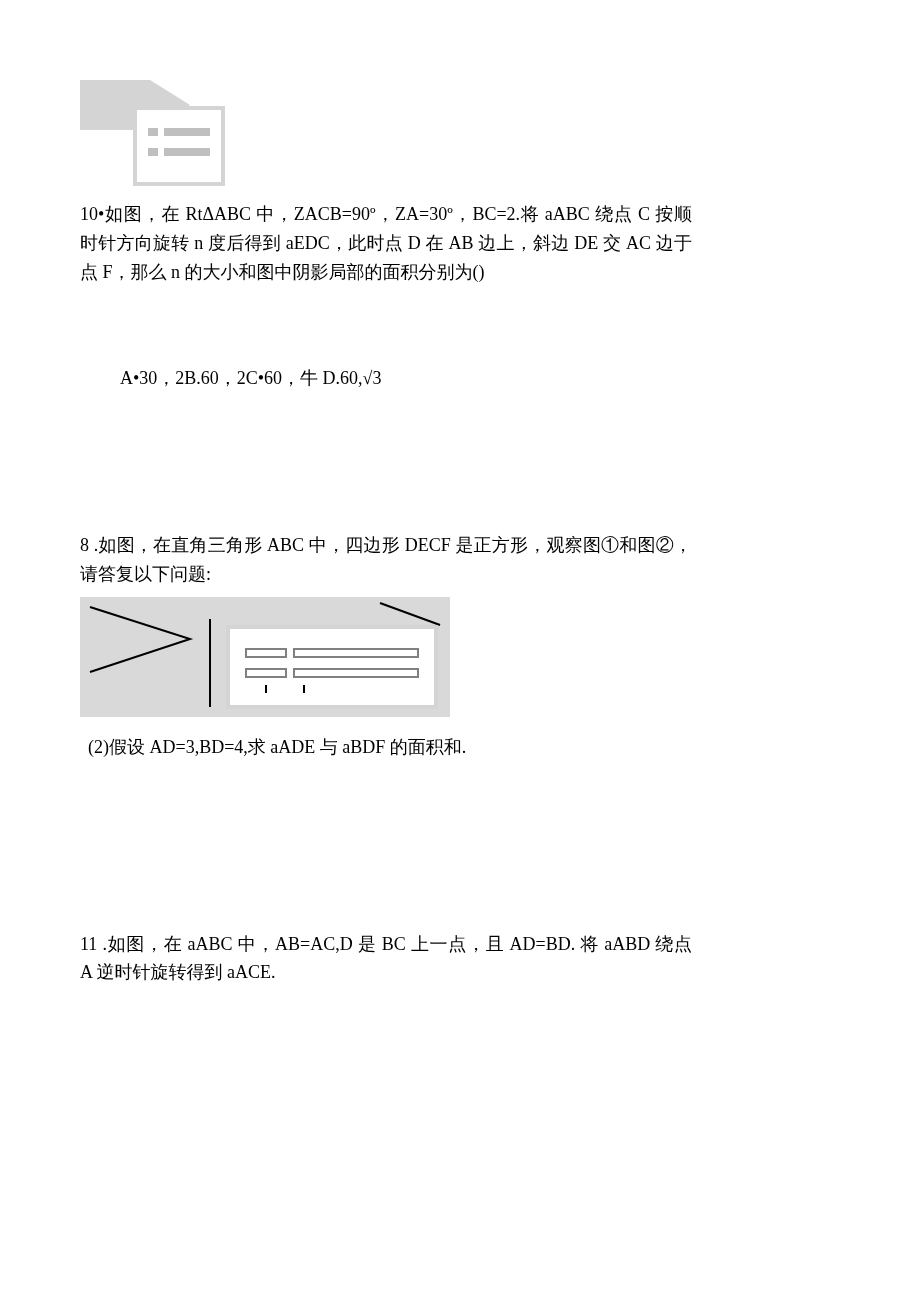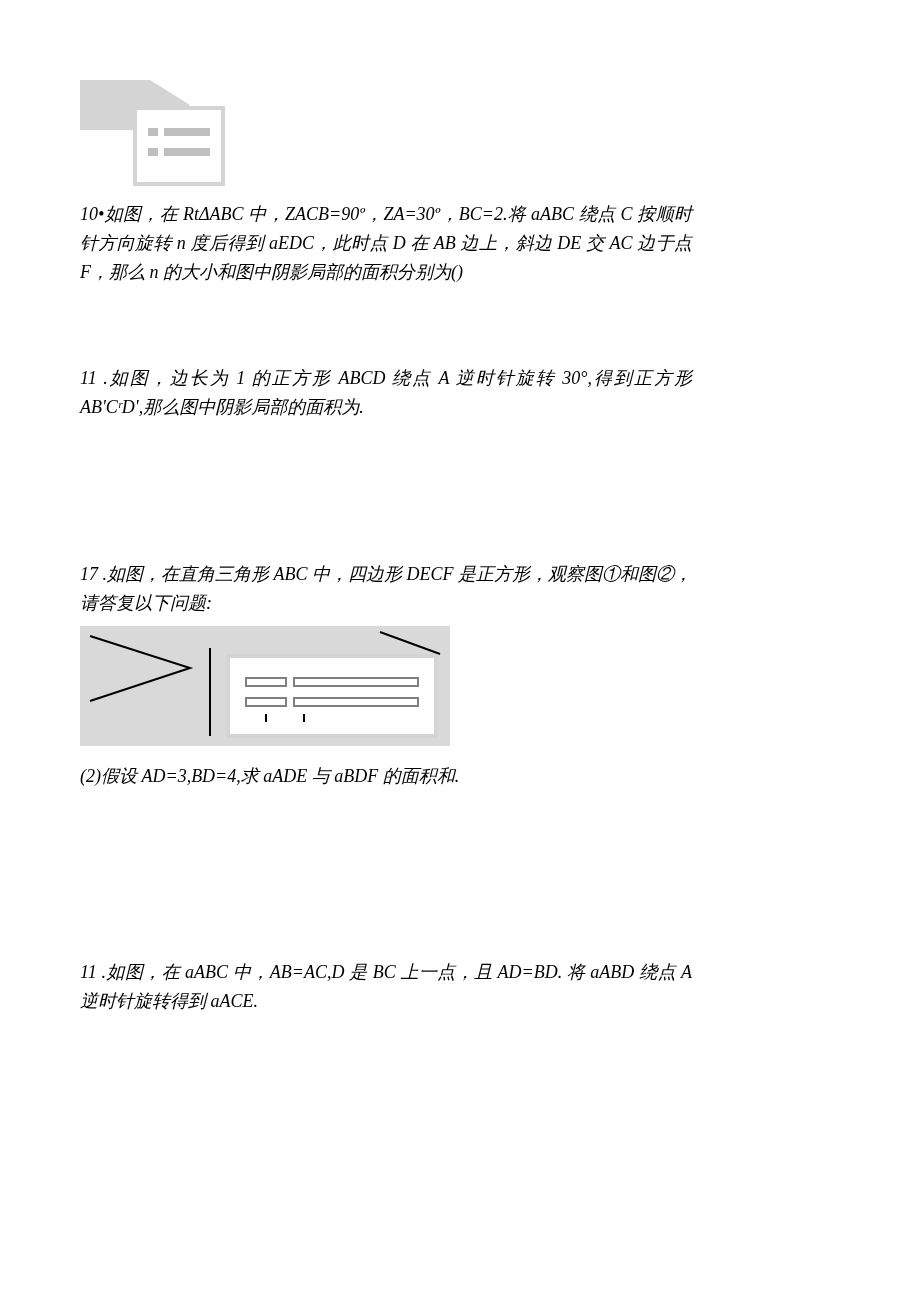--- a/index.html
+++ b/index.html
@@ -9,21 +9,20 @@
     background: #ffffff;
     font-family: "SimSun", "Songti SC", serif;
     font-size: 18px;
     color: #000000;
     line-height: 1.6;
   }
   .page {
     padding: 80px 80px 40px 80px;
     box-sizing: border-box;
     width: 772px;
-    font-style: italic;
   }
   .figure-small {
     width: 150px;
     height: 110px;
     position: relative;
     margin-bottom: 10px;
   }
   .figure-small svg {
     display: block;
   }
@@ -60,26 +59,26 @@
       <rect x="84" y="48" width="46" height="8" fill="#bfbfbf"></rect>
       <rect x="68" y="68" width="10" height="8" fill="#bfbfbf"></rect>
       <rect x="84" y="68" width="46" height="8" fill="#bfbfbf"></rect>
     </svg>
   </div>
 
   <div class="p">10•如图，在 RtΔABC 中，ZACB=90º，ZA=30º，BC=2.将 aABC 绕点 C 按顺时针方向旋转 n 度后得到 aEDC，此时点 D 在 AB 边上，斜边 DE 交 AC 边于点 F，那么 n 的大小和图中阴影局部的面积分别为()</div>
 
   <div class="gap-small"></div>
 
+  <div class="p indent">A•30，2B.60，2C•60，牛 D.60,√3</div>
 
-  <div class="p">11 .如图，边长为 1 的正方形 ABCD 绕点 A 逆时针旋转 30°,得到正方形 AB'CʳD',那么图中阴影局部的面积为.</div>
 
   <div class="gap-med"></div>
 
-  <div class="p">17 .如图，在直角三角形 ABC 中，四边形 DECF 是正方形，观察图①和图②，请答复以下问题:</div>
+  <div class="p">8 .如图，在直角三角形 ABC 中，四边形 DECF 是正方形，观察图①和图②，请答复以下问题:</div>
 
   <div class="figure-wide">
     <svg width="370" height="120" viewBox="0 0 370 120">
       <rect x="0" y="0" width="370" height="120" fill="#d9d9d9"></rect>
 
       <polyline points="10,10 110,42 10,75" fill="none" stroke="#000" stroke-width="2"></polyline>
 
       <line x1="130" y1="22" x2="130" y2="110" stroke="#000" stroke-width="2"></line>
 
       <line x1="300" y1="6" x2="360" y2="28" stroke="#000" stroke-width="2"></line>
@@ -90,19 +89,19 @@
       <rect x="214" y="52" width="124" height="8" fill="none" stroke="#808080" stroke-width="2"></rect>
       <rect x="166" y="72" width="40" height="8" fill="none" stroke="#808080" stroke-width="2"></rect>
       <rect x="214" y="72" width="124" height="8" fill="none" stroke="#808080" stroke-width="2"></rect>
 
       <line x1="186" y1="88" x2="186" y2="96" stroke="#000" stroke-width="2"></line>
       <line x1="224" y1="88" x2="224" y2="96" stroke="#000" stroke-width="2"></line>
     </svg>
   </div>
 
 
-  <div class="p" style="margin-top:12px;">(2)假设 AD=3,BD=4,求 aADE 与 aBDF 的面积和.</div>
+  <div class="p" style="margin-top:12px;margin-left:8px;">(2)假设 AD=3,BD=4,求 aADE 与 aBDF 的面积和.</div>
 
   <div class="gap-big"></div>
 
   <div class="p">11 .如图，在 aABC 中，AB=AC,D 是 BC 上一点，且 AD=BD. 将 aABD 绕点 A 逆时针旋转得到 aACE.</div>
 
 </div>
 
 </body></html>

